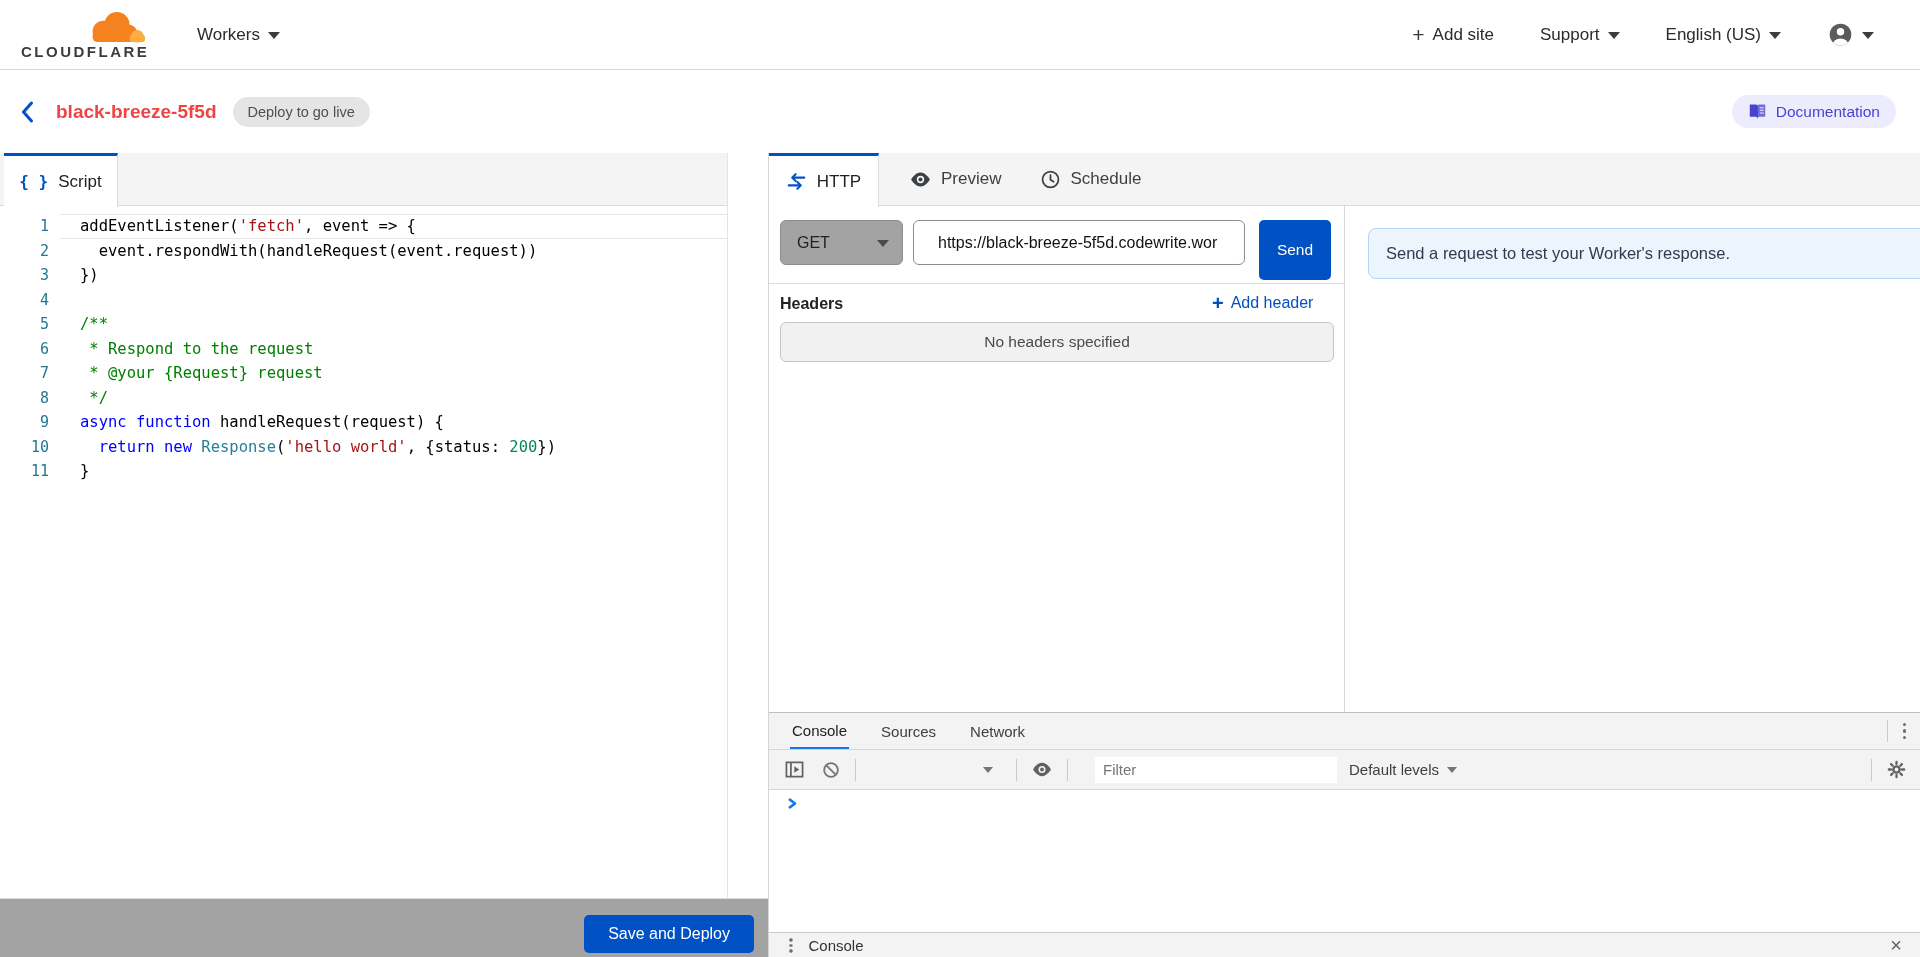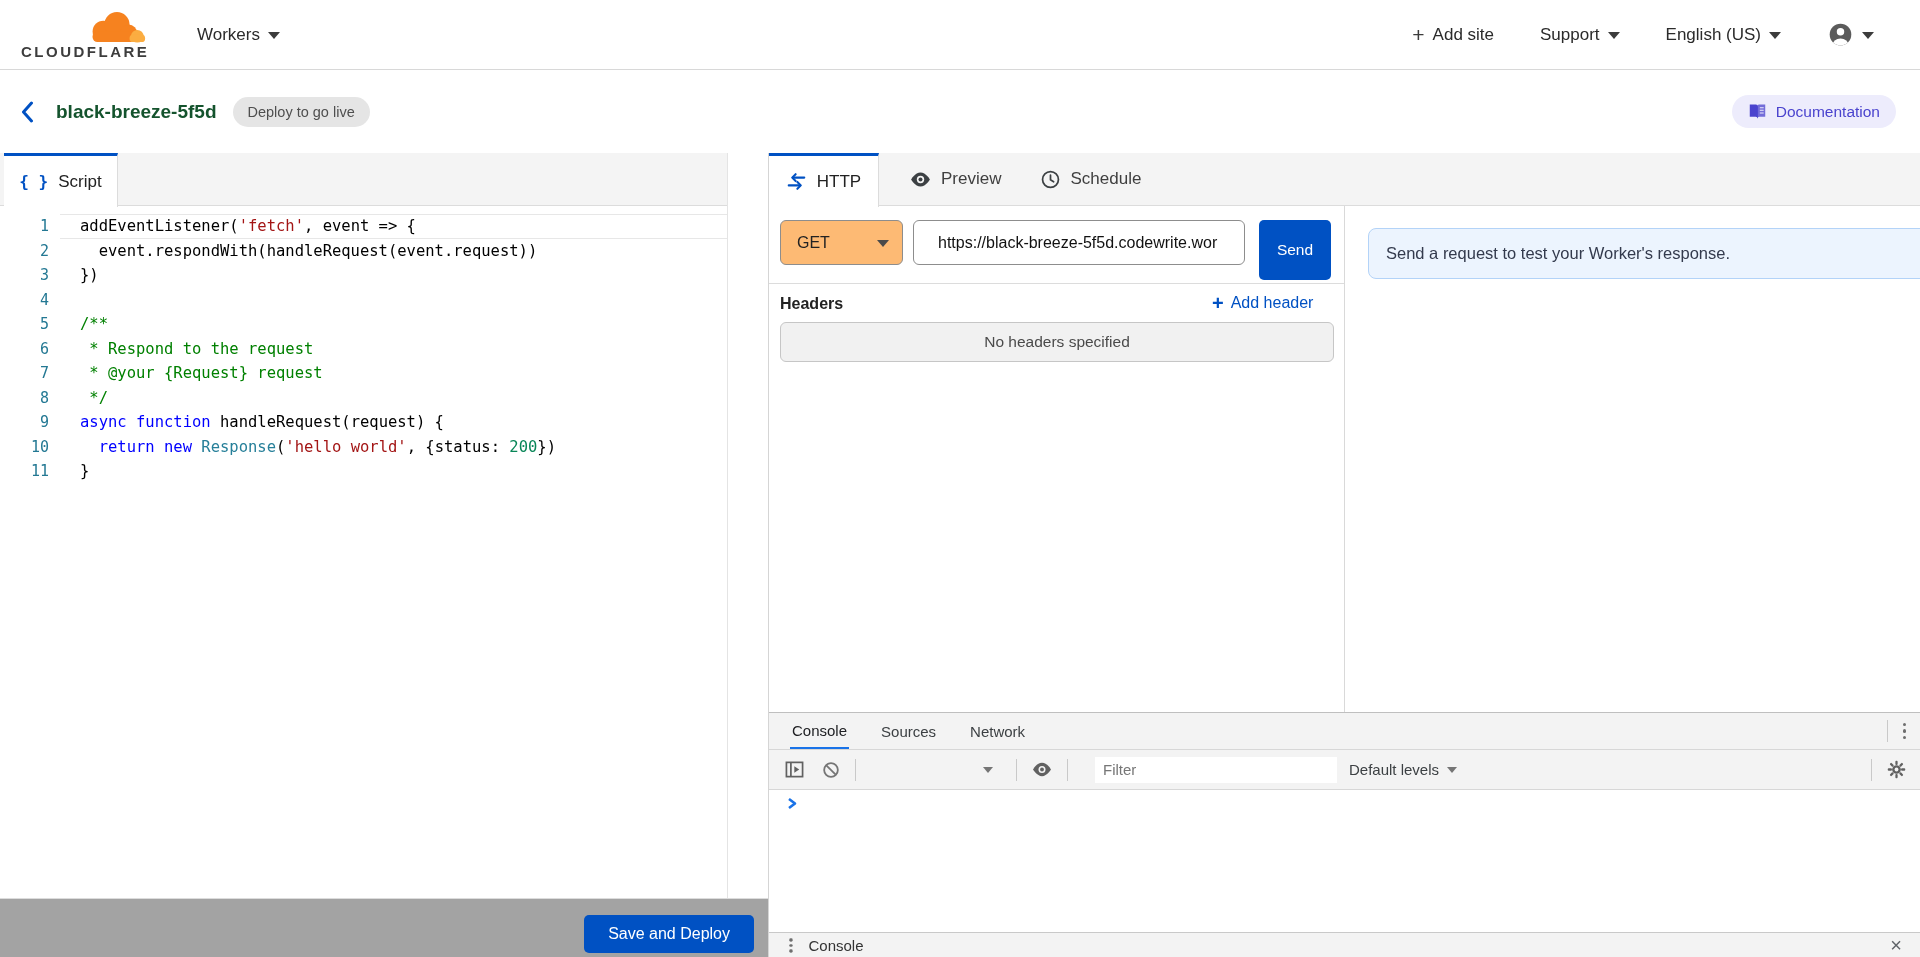--- a/index.html
+++ b/index.html
@@ -20,21 +20,21 @@
   .nav-item { display:flex; align-items:center; gap:8px; font-size:17px; color:#2b2b2b; cursor:pointer; }
   .product { margin-left:44px; }
   .caret { width:0; height:0; border-left:6px solid transparent; border-right:6px solid transparent;
     border-top:7px solid #3c3c3c; margin-top:2px; }
   .nav-right { margin-left:auto; display:flex; align-items:center; gap:46px; padding-right:46px; }
   .plus-glyph { font-size:21px; font-weight:400; color:#3c3c3c; line-height:1; }
 
   
   .crumbrow { left:0; top:70px; width:1920px; height:83px; display:flex; align-items:center; }
   .back-btn { margin-left:20px; width:22px; height:24px; display:flex; align-items:center; cursor:pointer; }
-  .page-title { margin-left:14px; font-size:19px; font-weight:bold; color:#14532d; }
+  .page-title { margin-left:14px; font-size:19px; font-weight:bold; color:#ef4444; }
   .deploy-badge { margin-left:16px; background:#e5e5e5; color:#4f4f4f; font-size:14.5px;
     height:30px; line-height:30px; padding:0 15px; border-radius:15px; }
   .doc-btn { margin-left:auto; margin-right:24px; height:33px; border-radius:17px; background:#edecfc;
     color:#4a43ce; font-size:15.5px; display:flex; align-items:center; gap:9px; padding:0 16px;
     border:none; cursor:pointer; font-family:inherit; }
 
   
   .tabstrip { top:153px; height:53px; background:#f4f4f4; border-bottom:1px solid #dcdcdc; }
   .strip-left { left:0; width:727px; }
   .strip-right { left:769px; width:1151px; display:flex; align-items:center; }
@@ -62,21 +62,21 @@
 
   .editor-footer { left:0; top:898px; width:768px; height:59px; background:#a3a3a3;
     border-top:1px solid #dcdcdc; }
   .save-btn { position:absolute; right:14px; top:16px; height:38px; padding:0 24px;
     background:#0051c3; color:#fff; font-size:16px; border:none; border-radius:5px;
     cursor:pointer; font-family:inherit; }
 
   
   .method-select { left:780px; top:220px; width:123px; height:45px; border:1px solid #8d8d8d;
     border-radius:6px; display:flex; align-items:center; padding:0 13px 0 16px; font-size:16px;
-    color:#222; cursor:pointer; background:#fdba74; justify-content:space-between; }
+    color:#222; cursor:pointer; background:#a3a3a3; justify-content:space-between; }
   .method-select .caret { border-top-color:#4a4a4a; }
   .url-input { left:913px; top:220px; width:332px; height:45px; border:1px solid #8d8d8d;
     border-radius:6px; padding:0 24px; font-size:16px; color:#111; font-family:inherit; }
   .send-btn { left:1259px; top:220px; width:72px; height:60px; background:#0051c3; color:#fff;
     font-size:15.5px; border:none; border-radius:5px; cursor:pointer; font-family:inherit; }
   .request-hr { left:769px; top:283px; width:575px; height:1px; background:#dcdcdc; }
   .headers-title { left:780px; top:295px; font-size:16px; font-weight:bold; color:#222; }
   .add-header { top:293px; left:1212px; display:flex; align-items:center; gap:7px;
     color:#0051c3; font-size:16px; cursor:pointer; }
   .add-header .plus { font-size:20px; font-weight:bold; line-height:1; }

